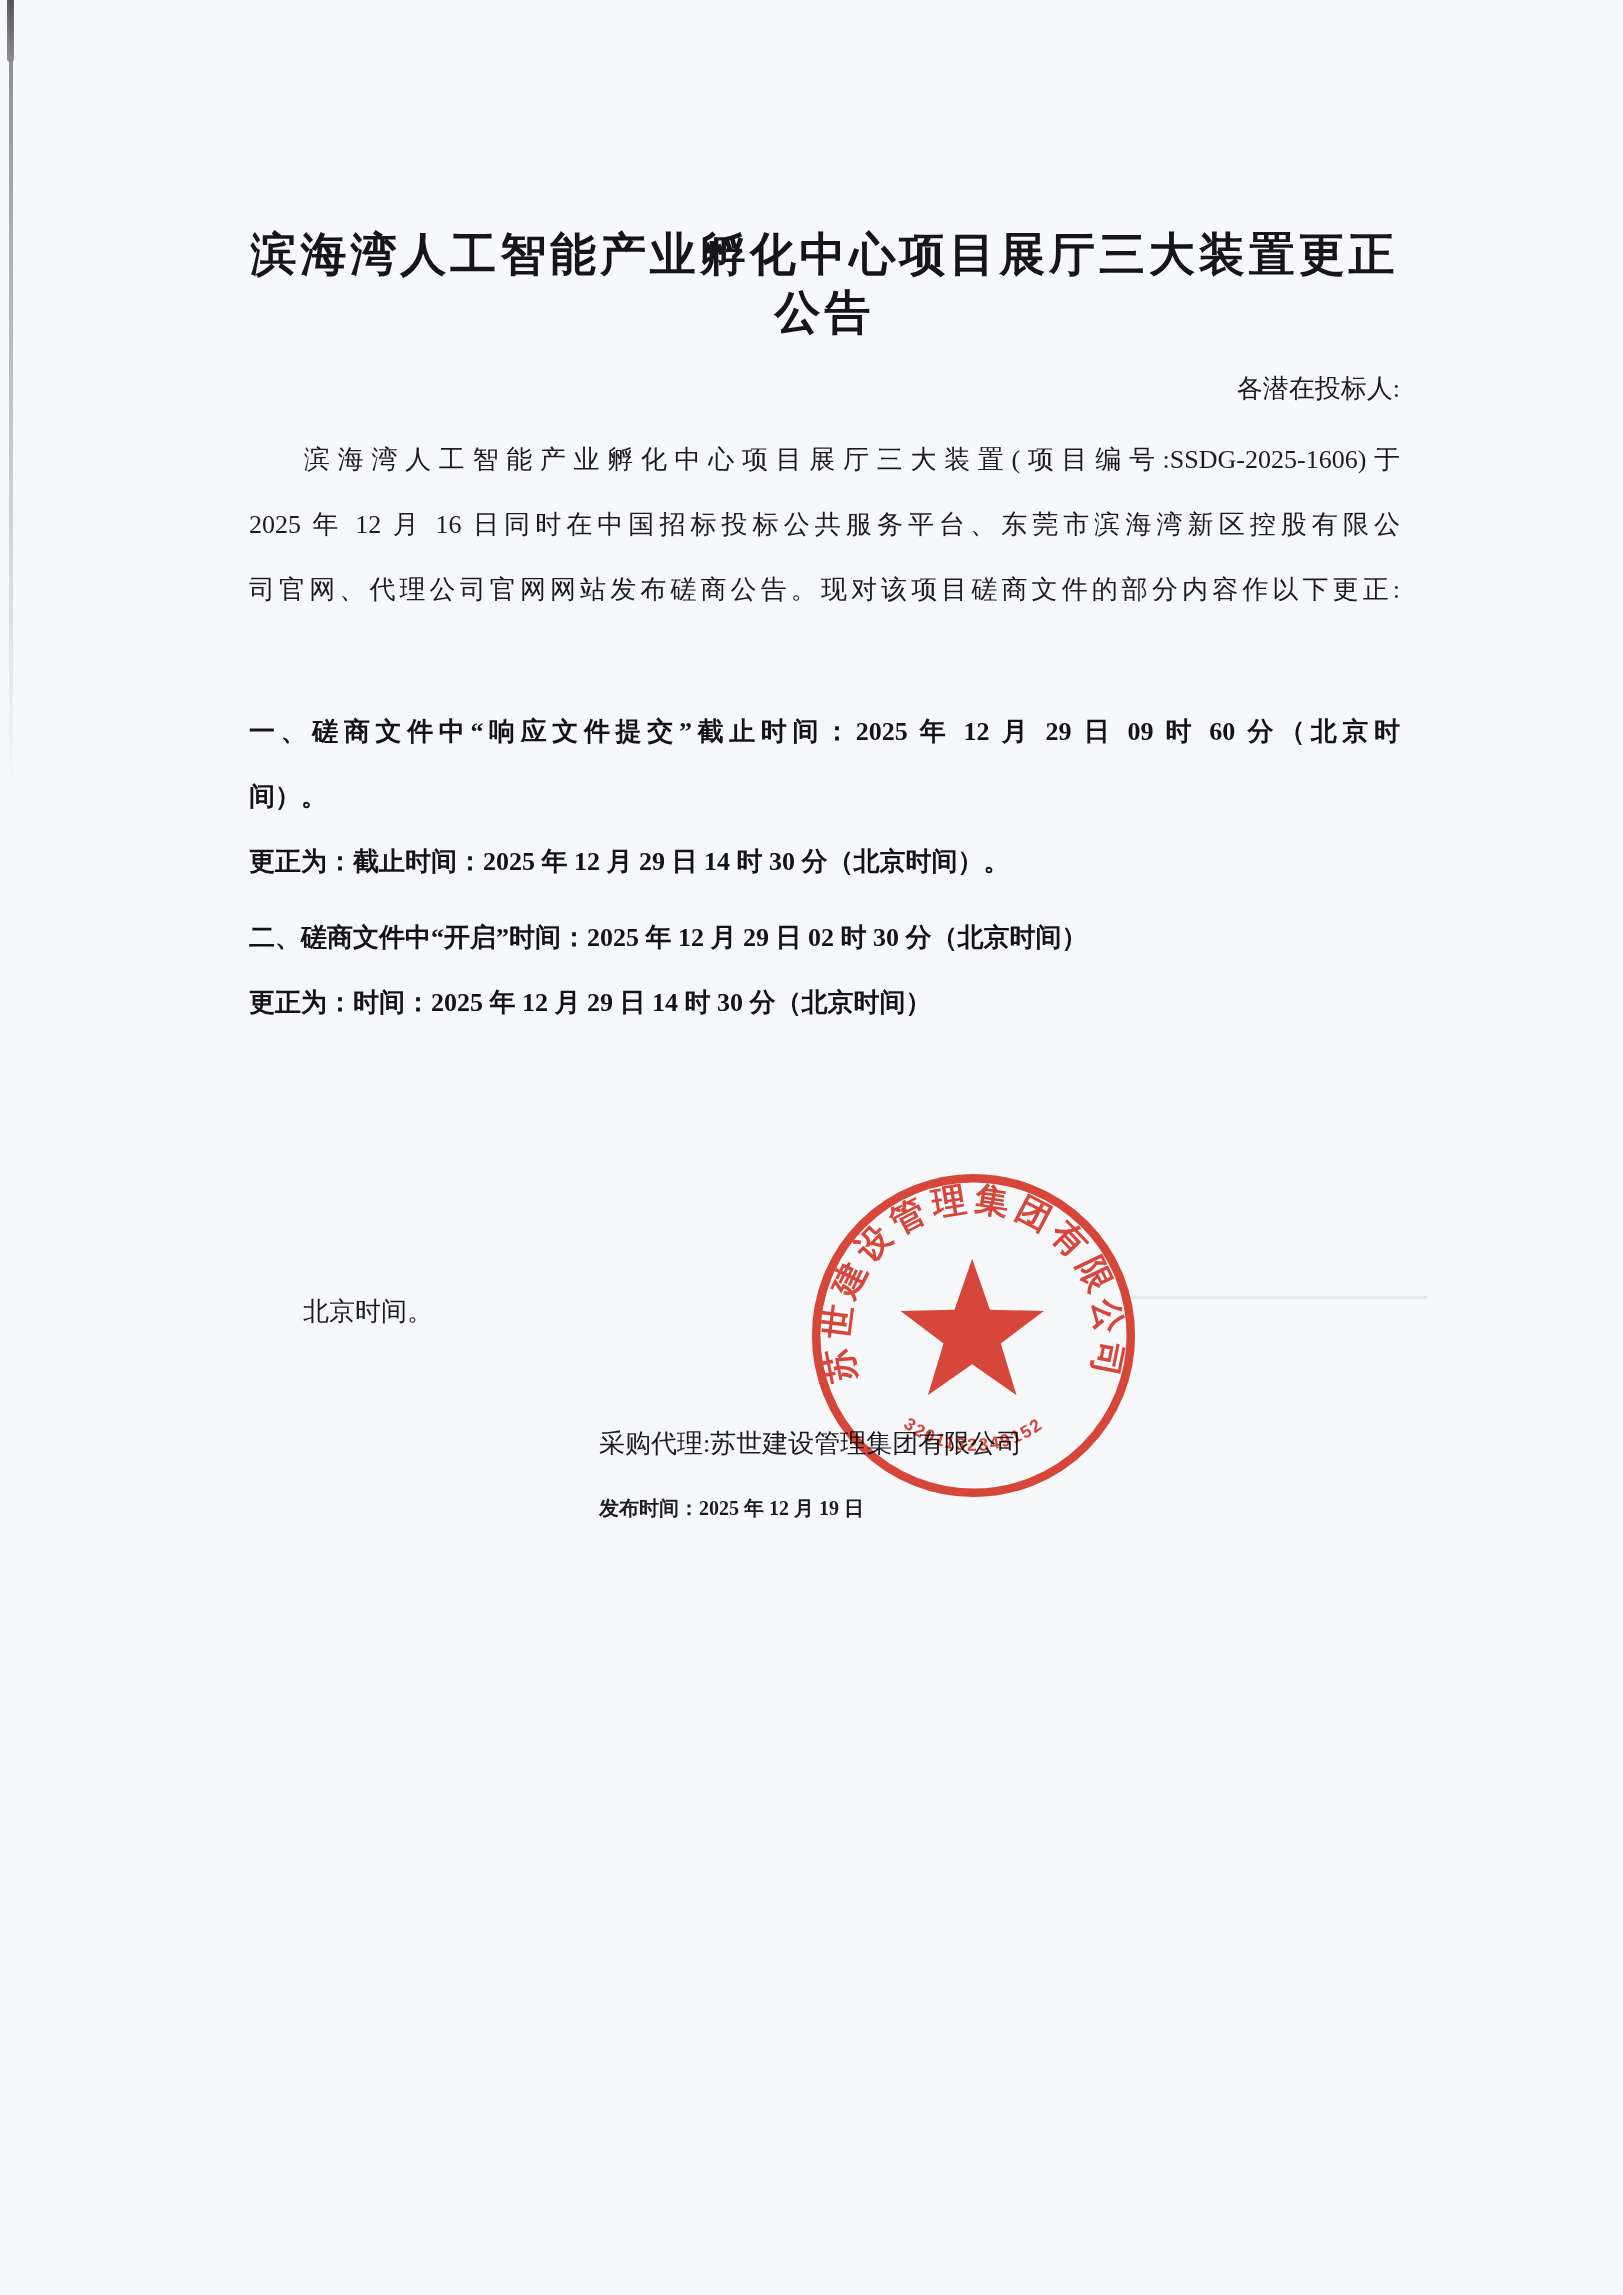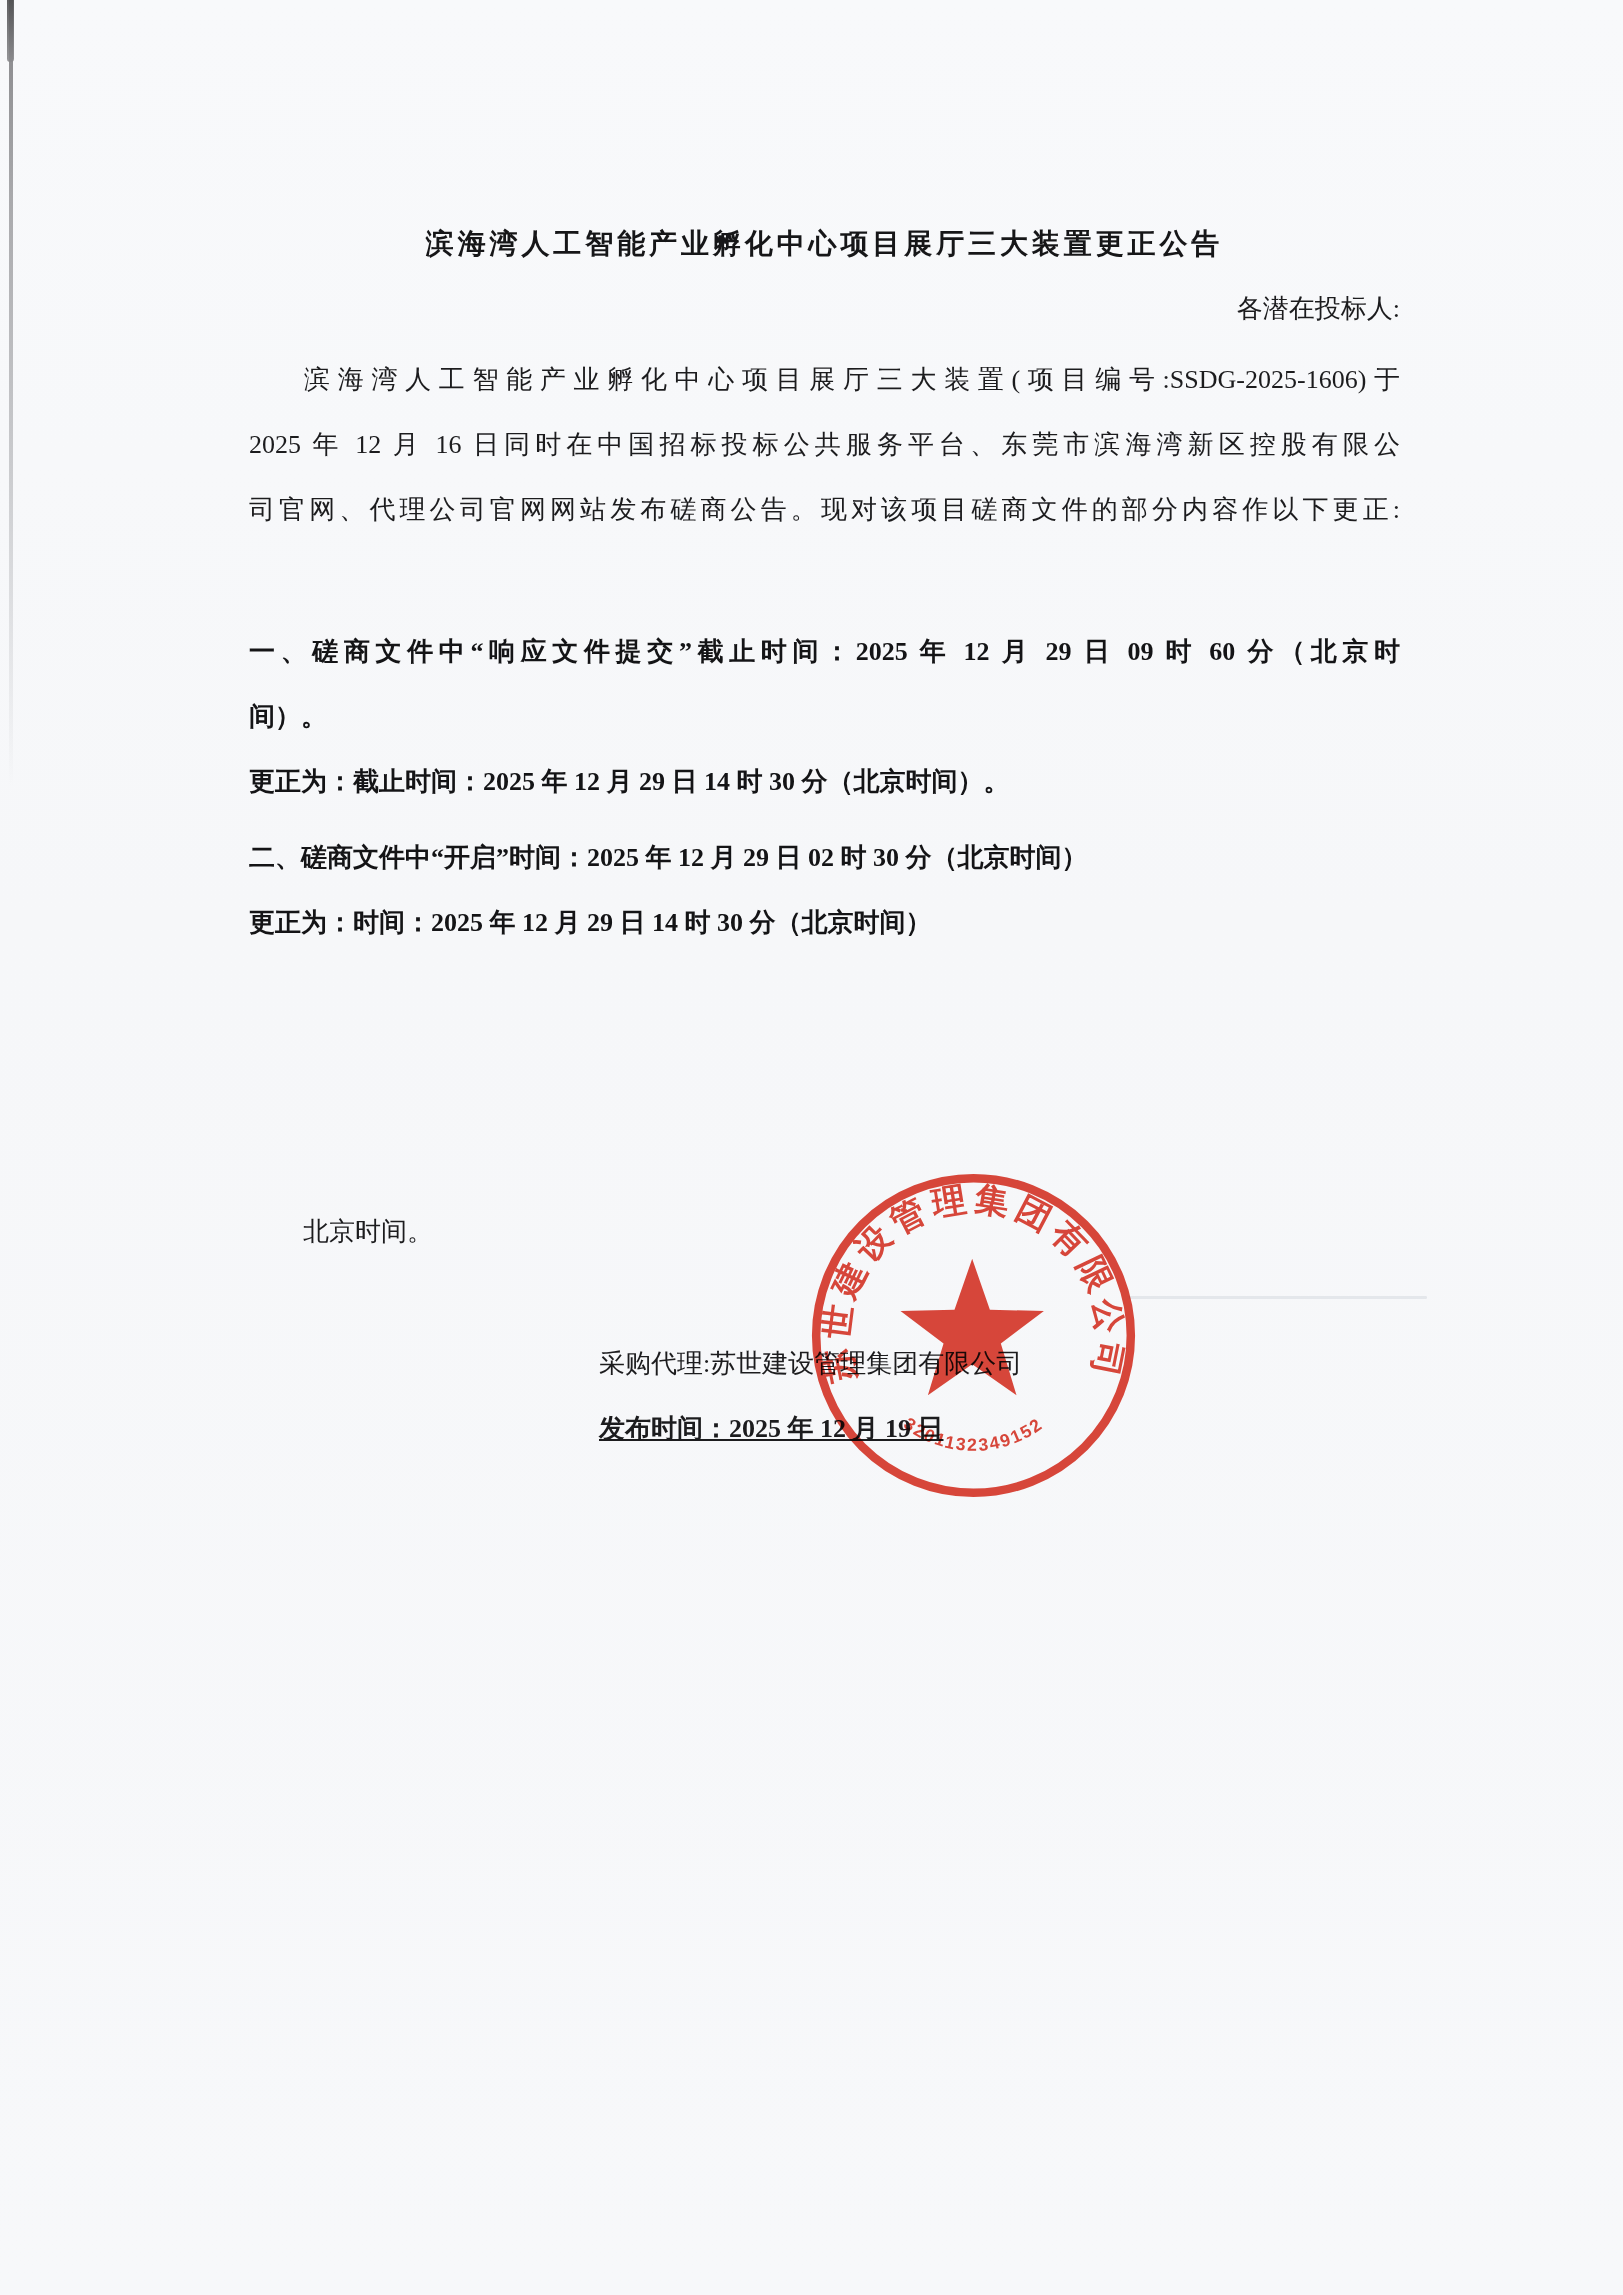--- a/index.html
+++ b/index.html
@@ -8,36 +8,36 @@
     width:1624px;height:2295px;
     background:linear-gradient(180deg,#f8f9fb 0%,#f6f7f9 40%,#f7f8fa 100%);
     overflow:hidden;
     font-family:"Liberation Serif","DejaVu Serif",serif;
     color:#1c1c1e;
   }
   .content{padding:0 224px 0 249px;}
   .doc-title{
     margin-top:226px;
     text-align:center;
-    font-size:28px;line-height:1.25;
+    font-size:46px;line-height:1.25;
     font-weight:700;letter-spacing:3.9px;
     color:#161618;
   }
   .salutation{margin-top:27.5px;font-size:26px;line-height:39px;text-align:right;}
   .intro{margin-top:19.6px;}
   .line{font-size:26px;line-height:65px;height:65px;}
   .just{text-align:justify;text-align-last:justify;}
   .indent-first{padding-left:55px;}
   .bold{font-weight:700;color:#141416;}
   .item1{margin-top:77px;}
   .item2{margin-top:10.5px;}
   .closing{margin-top:244px;padding-left:54px;font-size:26px;line-height:65px;height:65px;}
   .agent-block{margin-top:67px;padding-left:350px;}
   .agent-line{font-size:26px;line-height:65px;height:65px;}
-  .publish-line{font-size:26px;line-height:65px;height:65px;font-weight:600;text-decoration:underline;}
+  .publish-line{font-size:20px;line-height:65px;height:65px;font-weight:600;}
   
   .edge-line-left{
     position:absolute;left:9.2px;top:0;width:3.9px;height:786px;
     background:linear-gradient(180deg,#6f6f72 0%,#9b9b9e 25%,#c3c4c7 60%,rgba(200,200,203,0) 100%);
     opacity:.85;
   }
   .edge-line-left-dark{
     position:absolute;left:7.2px;top:0;width:6.5px;height:62px;
     background:linear-gradient(180deg,#4e4e50,#8a8a8d);
     border-radius:0 0 3.3px 3.3px;opacity:.9;

